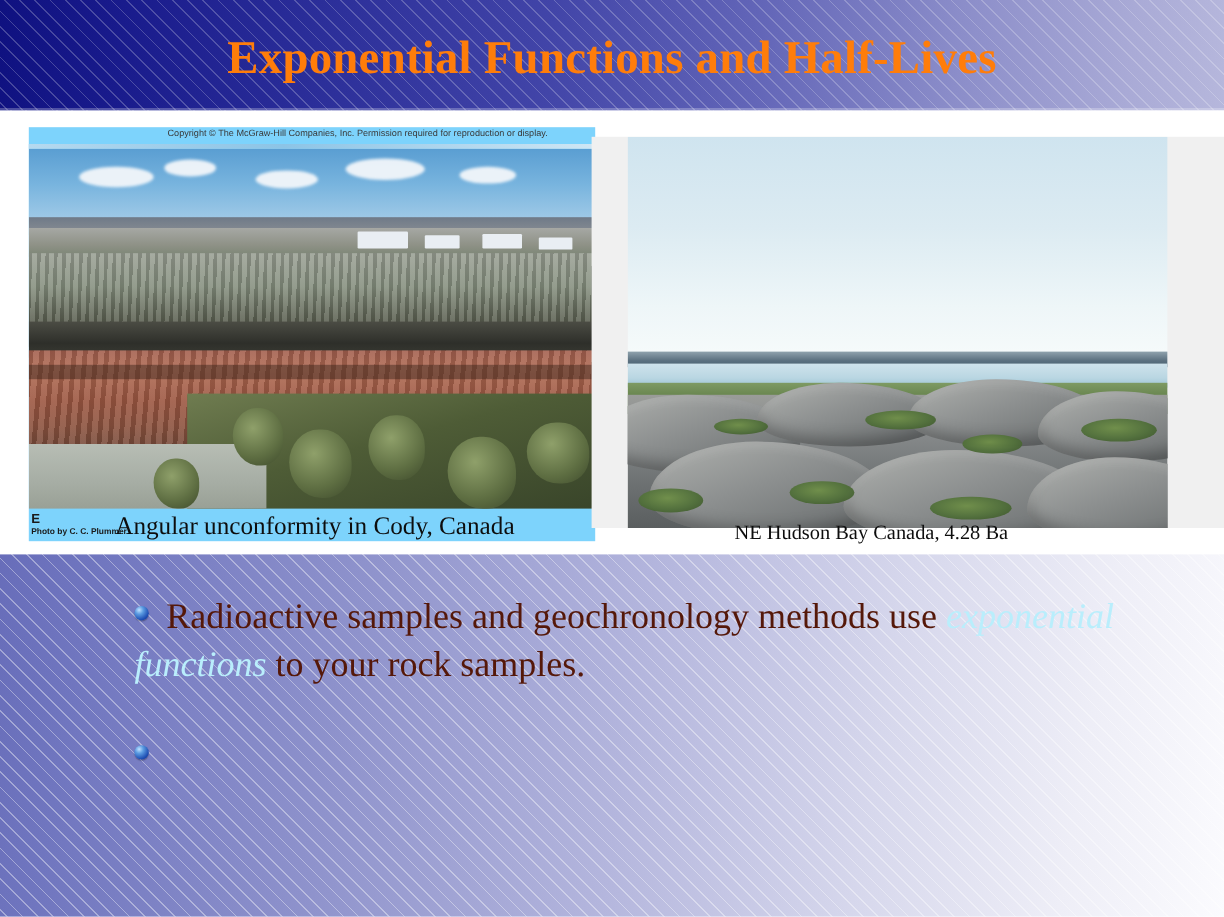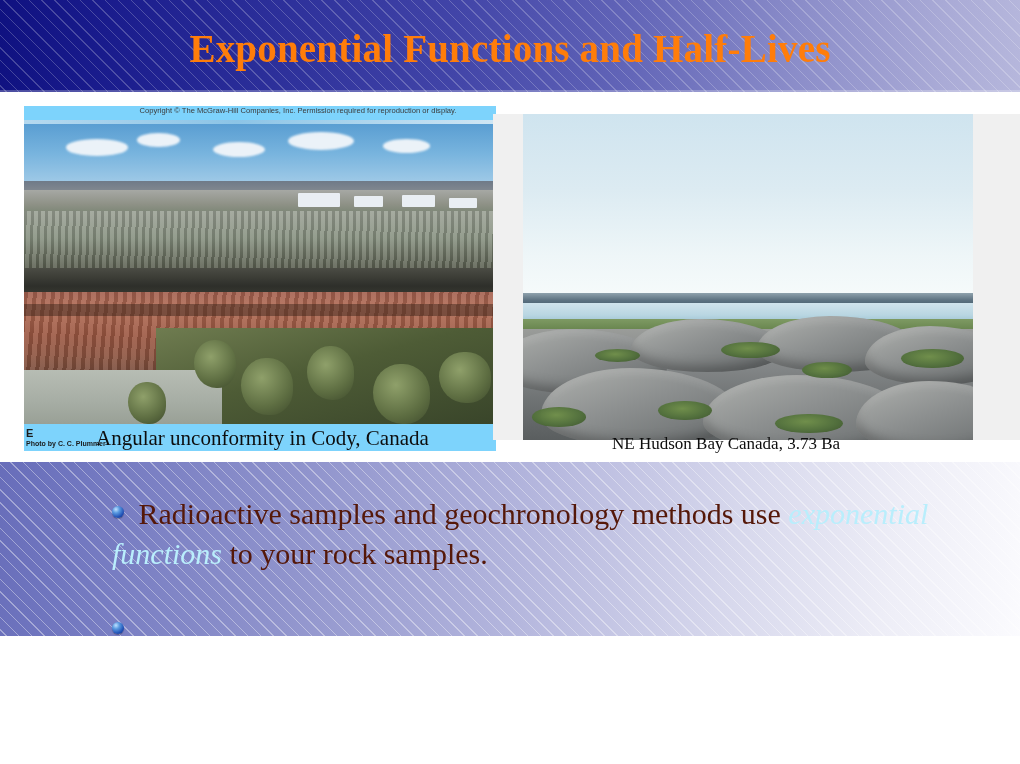--- a/index.html
+++ b/index.html
@@ -10,21 +10,21 @@
     width: 1020px;
     height: 764px;
     overflow: hidden;
     font-family: "Liberation Serif", serif;
     background: #ffffff;
   }
 
   #slide {
     position: relative;
     width: 1020px;
-    height: 636px;
+    height: 764px;
     overflow: hidden;
     background:
       repeating-linear-gradient(45deg,
         rgba(255,255,255,0.00) 0px,
         rgba(255,255,255,0.00) 4px,
         rgba(255,255,255,0.38) 4px,
         rgba(255,255,255,0.38) 5px,
         rgba(255,255,255,0.00) 5px,
         rgba(255,255,255,0.00) 9px),
       linear-gradient(100deg, #5f64b4 0%, #7076bf 14%, #8f93cc 34%, #b4b6dd 55%, #d6d7ec 73%, #eeeef7 88%, #fbfbfe 100%);
@@ -327,21 +327,21 @@
       <div class="rock" style="left:74%; top:82%; width:36%; height:22%;"></div>
       <div class="moss" style="left:16%; top:72%; width:10%; height:4%;"></div>
       <div class="moss" style="left:44%; top:70%; width:13%; height:5%;"></div>
       <div class="moss" style="left:62%; top:76%; width:11%; height:5%;"></div>
       <div class="moss" style="left:84%; top:72%; width:14%; height:6%;"></div>
       <div class="moss" style="left:30%; top:88%; width:12%; height:6%;"></div>
       <div class="moss" style="left:56%; top:92%; width:15%; height:6%;"></div>
       <div class="moss" style="left:2%;  top:90%; width:12%; height:6%;"></div>
     </div>
 
-    <div id="right-caption">NE Hudson Bay Canada, 3.73 Ba</div>
+    <div id="right-caption">NE Hudson Bay Canada, 4.28 Ba</div>
   </div>
 
   <div id="body-area">
 
     <div class="bullet-block" id="bullet-1">
       <span class="bullet-dot"></span><span> Radioactive samples and geochronology methods use </span><span class="emph">exponential functions</span><span> to your rock samples.</span>
     </div>
 
     <div class="bullet-block" id="bullet-2">
       <span class="bullet-dot"></span>

